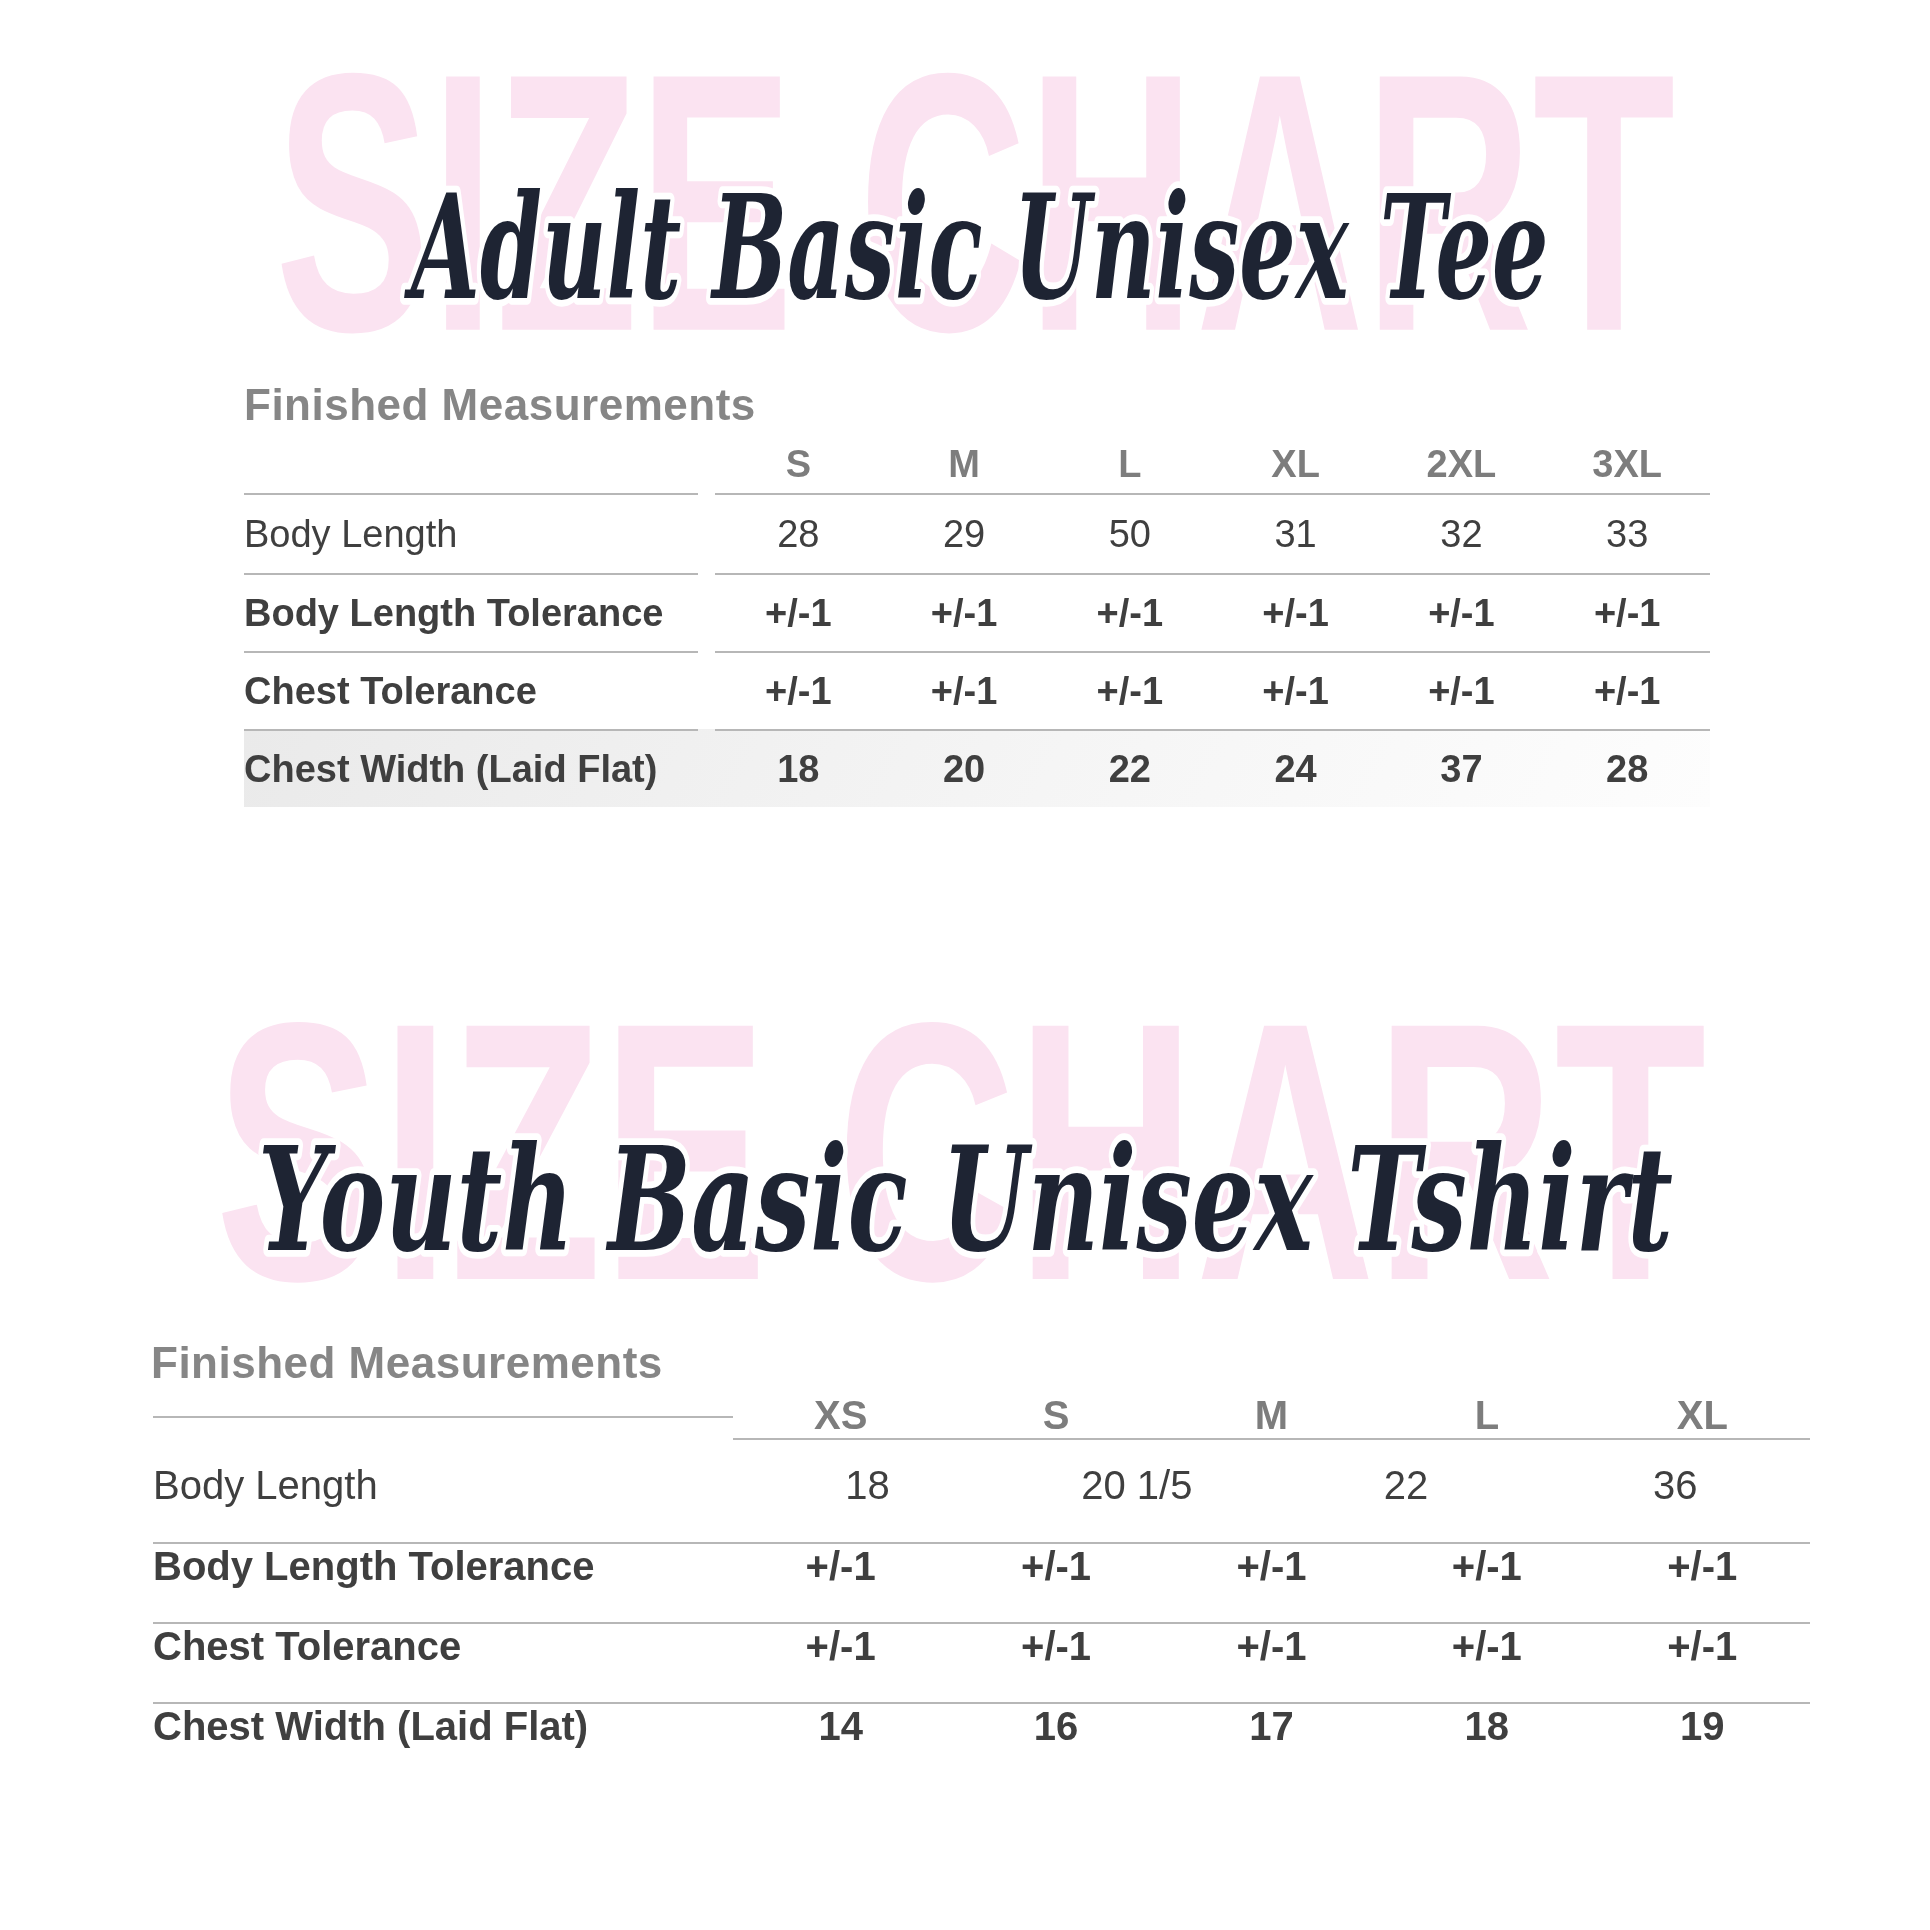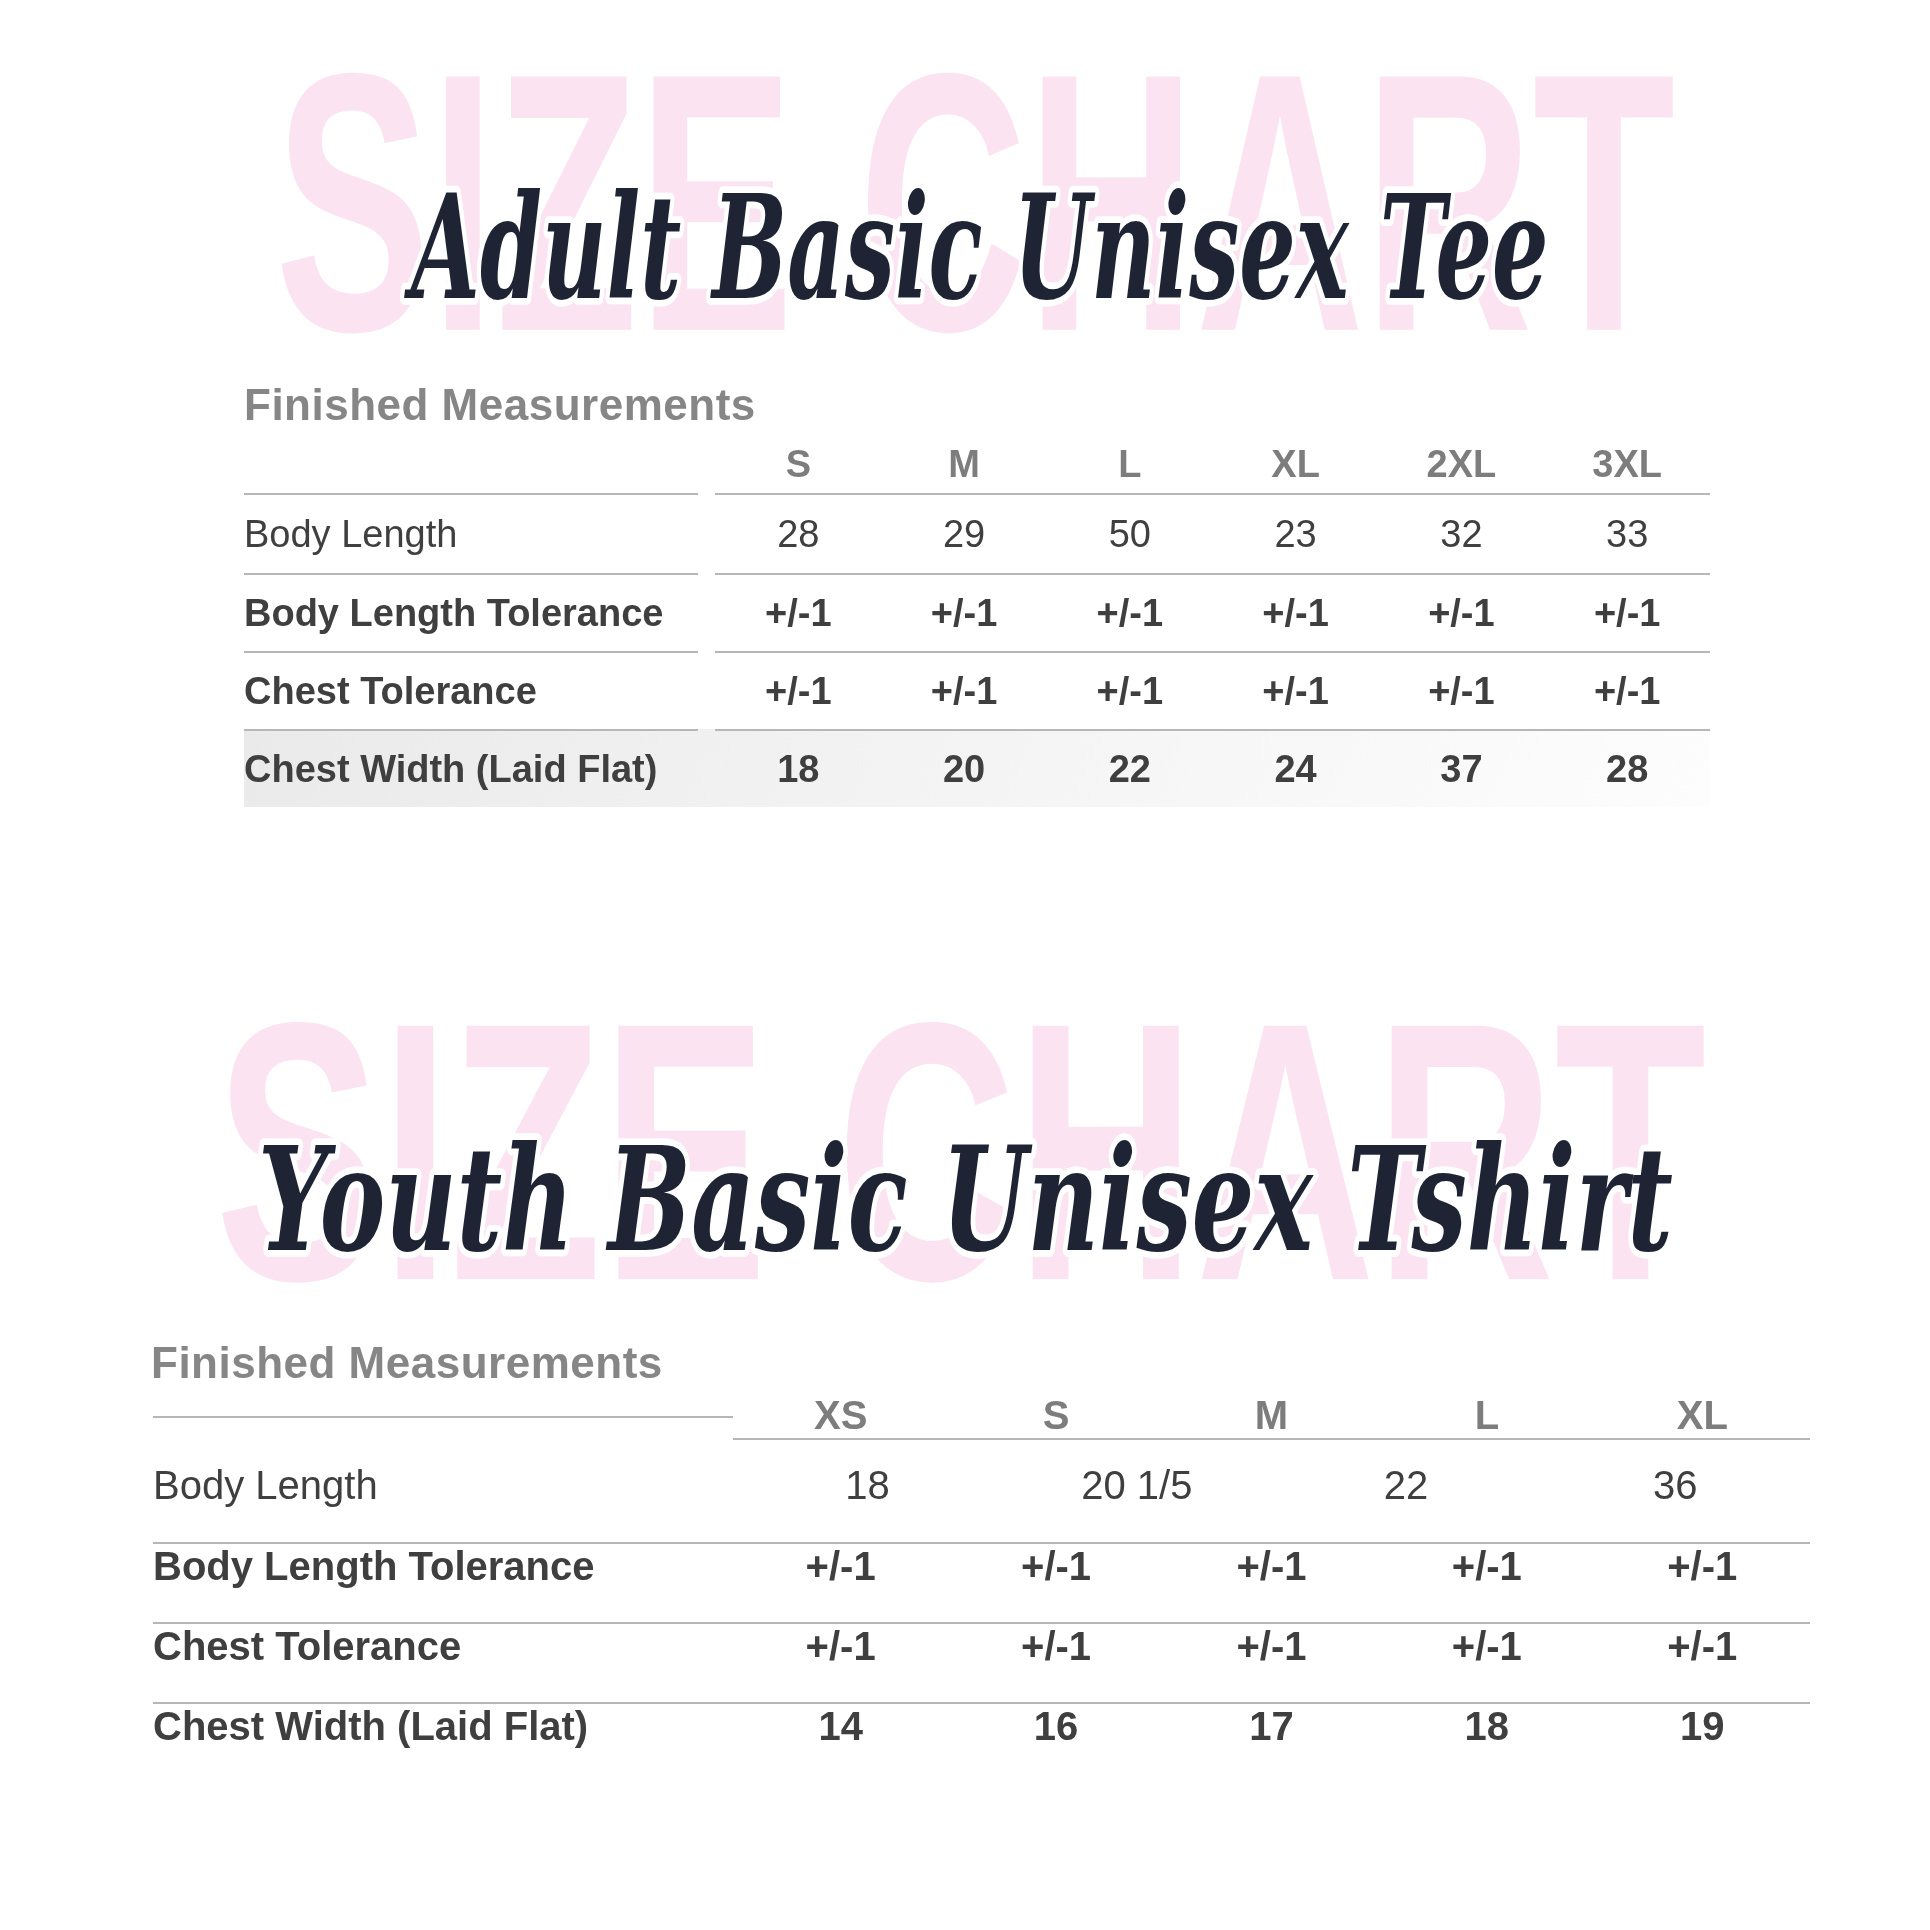--- a/index.html
+++ b/index.html
@@ -68,21 +68,21 @@
           <div class="tval">2XL</div>
           <div class="tval">3XL</div>
         </div>
       </div>
       <div class="trow">
         <div class="tlabel">Body Length</div>
         <div class="tvals">
           <div class="tval">28</div>
           <div class="tval">29</div>
           <div class="tval">50</div>
-          <div class="tval">23</div>
+          <div class="tval">31</div>
           <div class="tval">32</div>
           <div class="tval">33</div>
         </div>
       </div>
       <div class="trow lined">
         <div class="tlabel">Body Length Tolerance</div>
         <div class="tvals">
           <div class="tval">+/-1</div>
           <div class="tval">+/-1</div>
           <div class="tval">+/-1</div>

